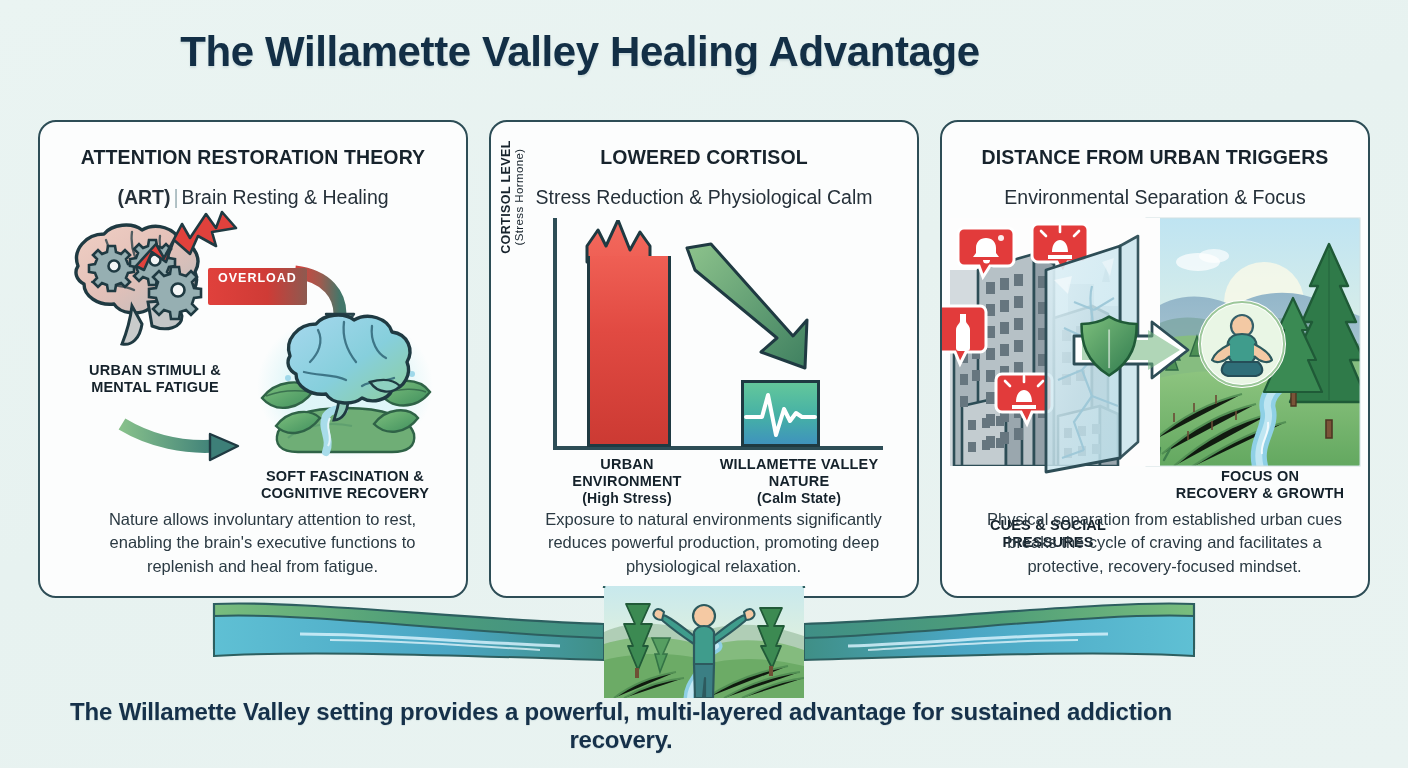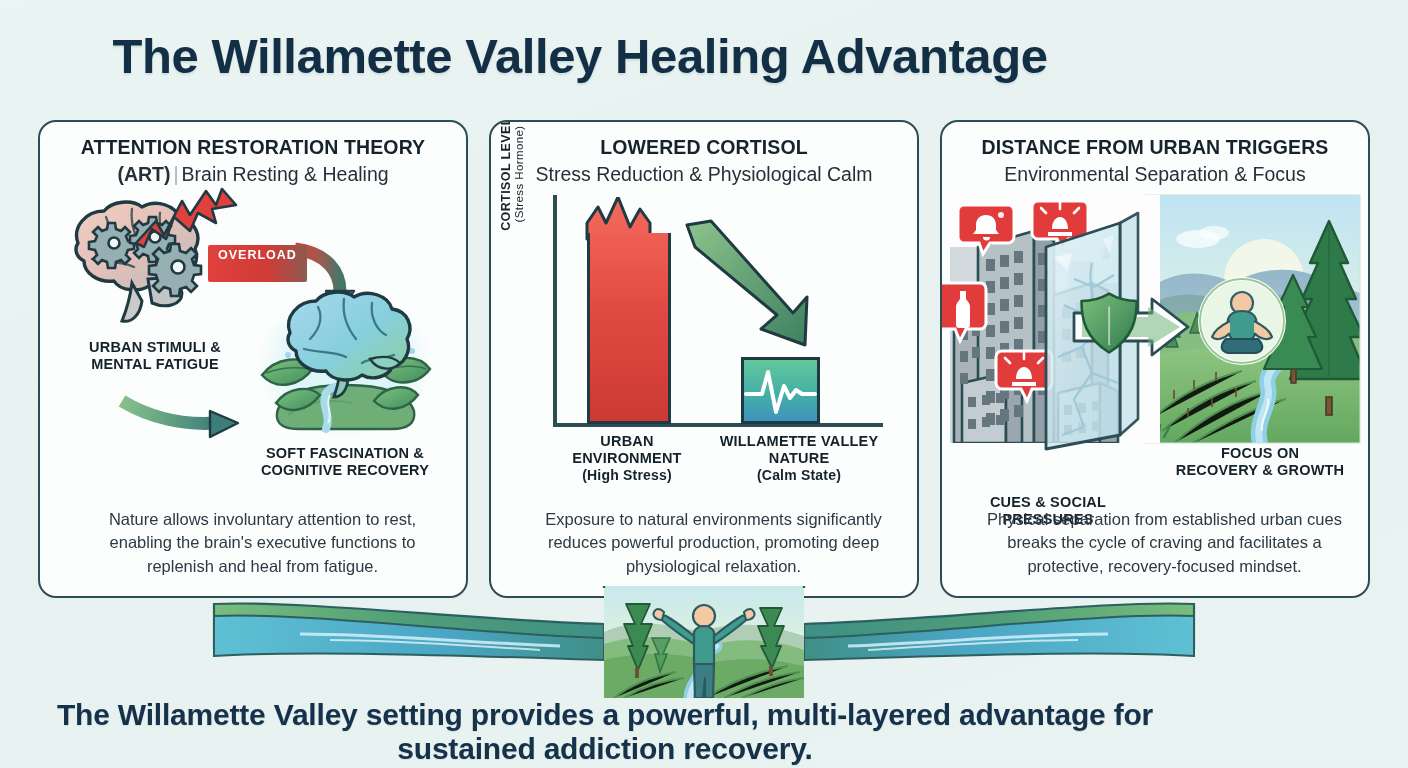--- a/index.html
+++ b/index.html
@@ -22,21 +22,21 @@
     overflow: hidden;
   }
 
   
   #main-title {
     position: absolute;
     top: 28px;
     left: 0;
     width: 1160px;
     text-align: center;
-    font-size: 49px;
+    font-size: 42px;
     font-weight: bold;
     letter-spacing: -0.4px;
     color: #132f46;
     text-shadow: 0 2px 2px rgba(120,150,160,0.22);
   }
 
   
   #cards {
     position: absolute;
     top: 120px;
@@ -50,35 +50,35 @@
     position: relative;
     width: 430px;
     height: 478px;
     background: #fcfdfd;
     border: 2px solid #2d4d56;
     border-radius: 18px;
     box-sizing: border-box;
     overflow: hidden;
   }
   .card-head {
-    padding-top: 14px;
+    padding-top: 24px;
     text-align: center;
     line-height: 1.22;
   }
   .card-title {
     font-size: 19.5px;
     font-weight: bold;
     letter-spacing: 0.1px;
     color: #17232c;
     white-space: nowrap;
   }
   .card-sub {
     font-size: 19.5px;
     color: #253039;
-    margin-top: 3px;
+    margin-top: 16px;
     white-space: nowrap;
   }
   .card-sub .bold-part { font-weight: bold; }
   .card-sub .divider { color: #9fb3b8; padding: 0 3px; }
 
   .art-area {
     position: relative;
     width: 100%;
     height: 290px;
   }
@@ -176,24 +176,24 @@
   }
 
   
   #ribbon {
     position: absolute;
     left: 0; top: 586px;
     width: 1408px; height: 120px;
   }
   #footer-text {
     position: absolute;
-    left: 0; top: 698px;
+    left: 16px; top: 698px;
     width: 1210px;
     text-align: center;
-    font-size: 30px;
+    font-size: 24px;
     font-weight: bold;
     letter-spacing: -0.2px;
     color: #16314a;
     text-shadow: 0 1px 1px rgba(130,160,170,0.22);
   }
 </style>
 </head>
 <body>
 
 <div id="page">

